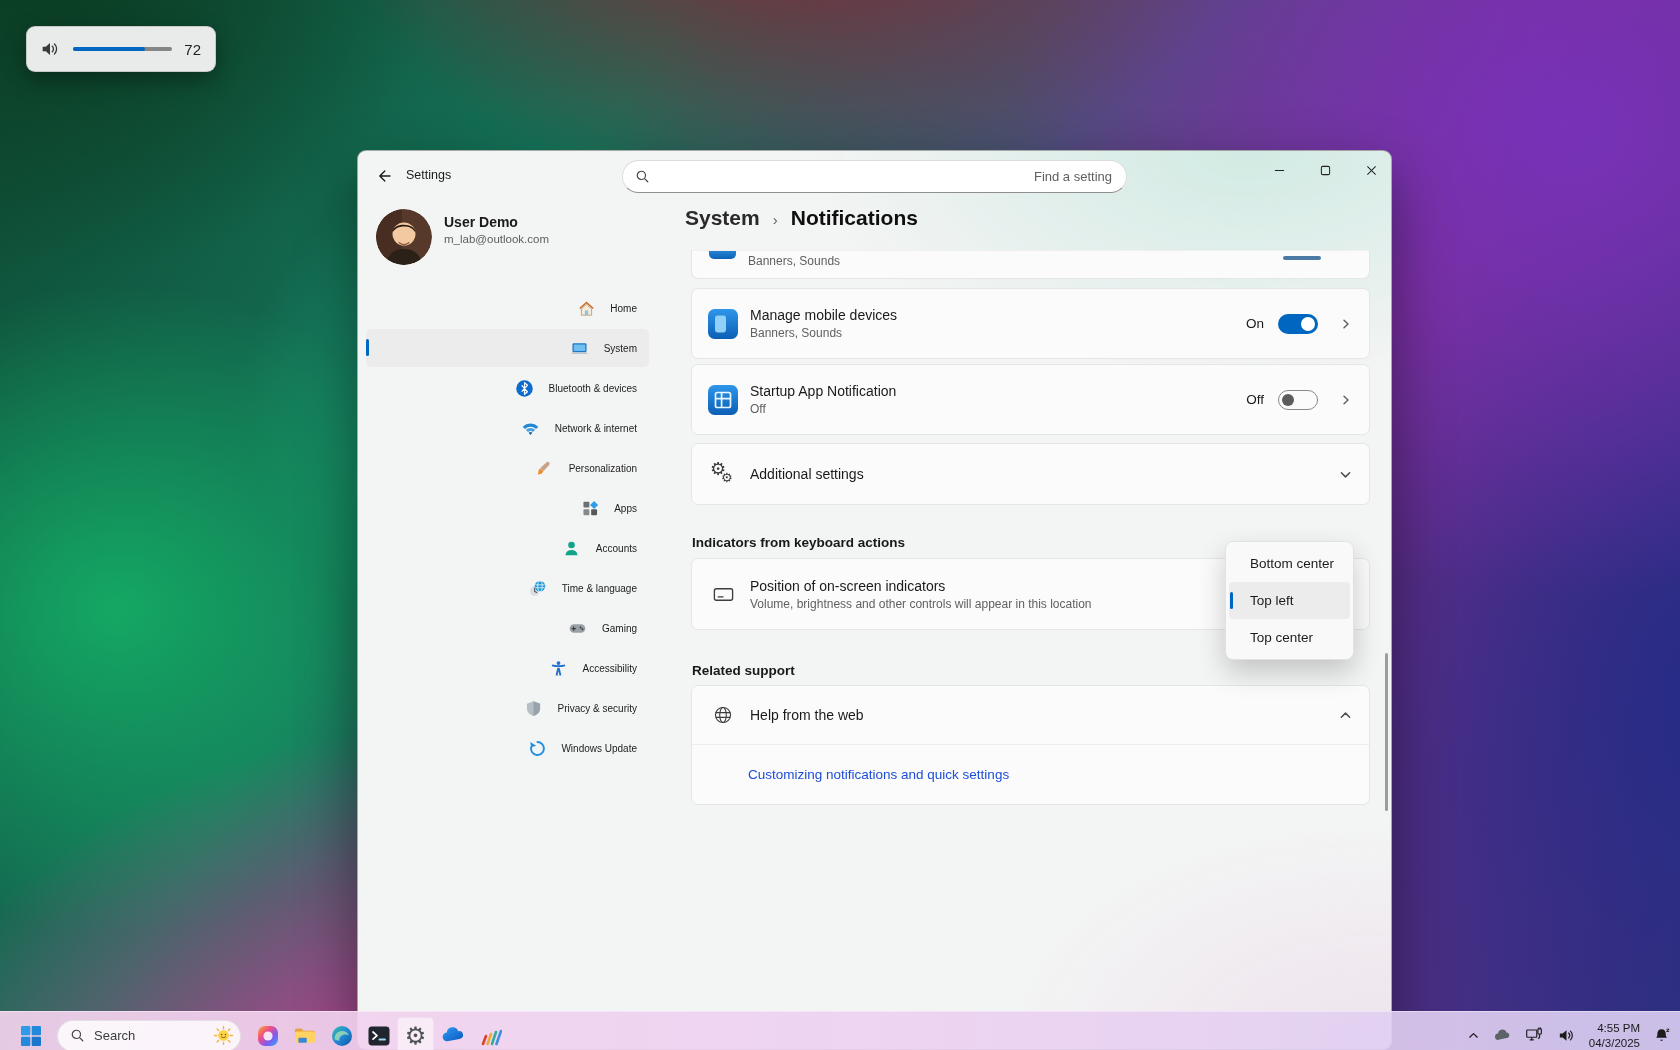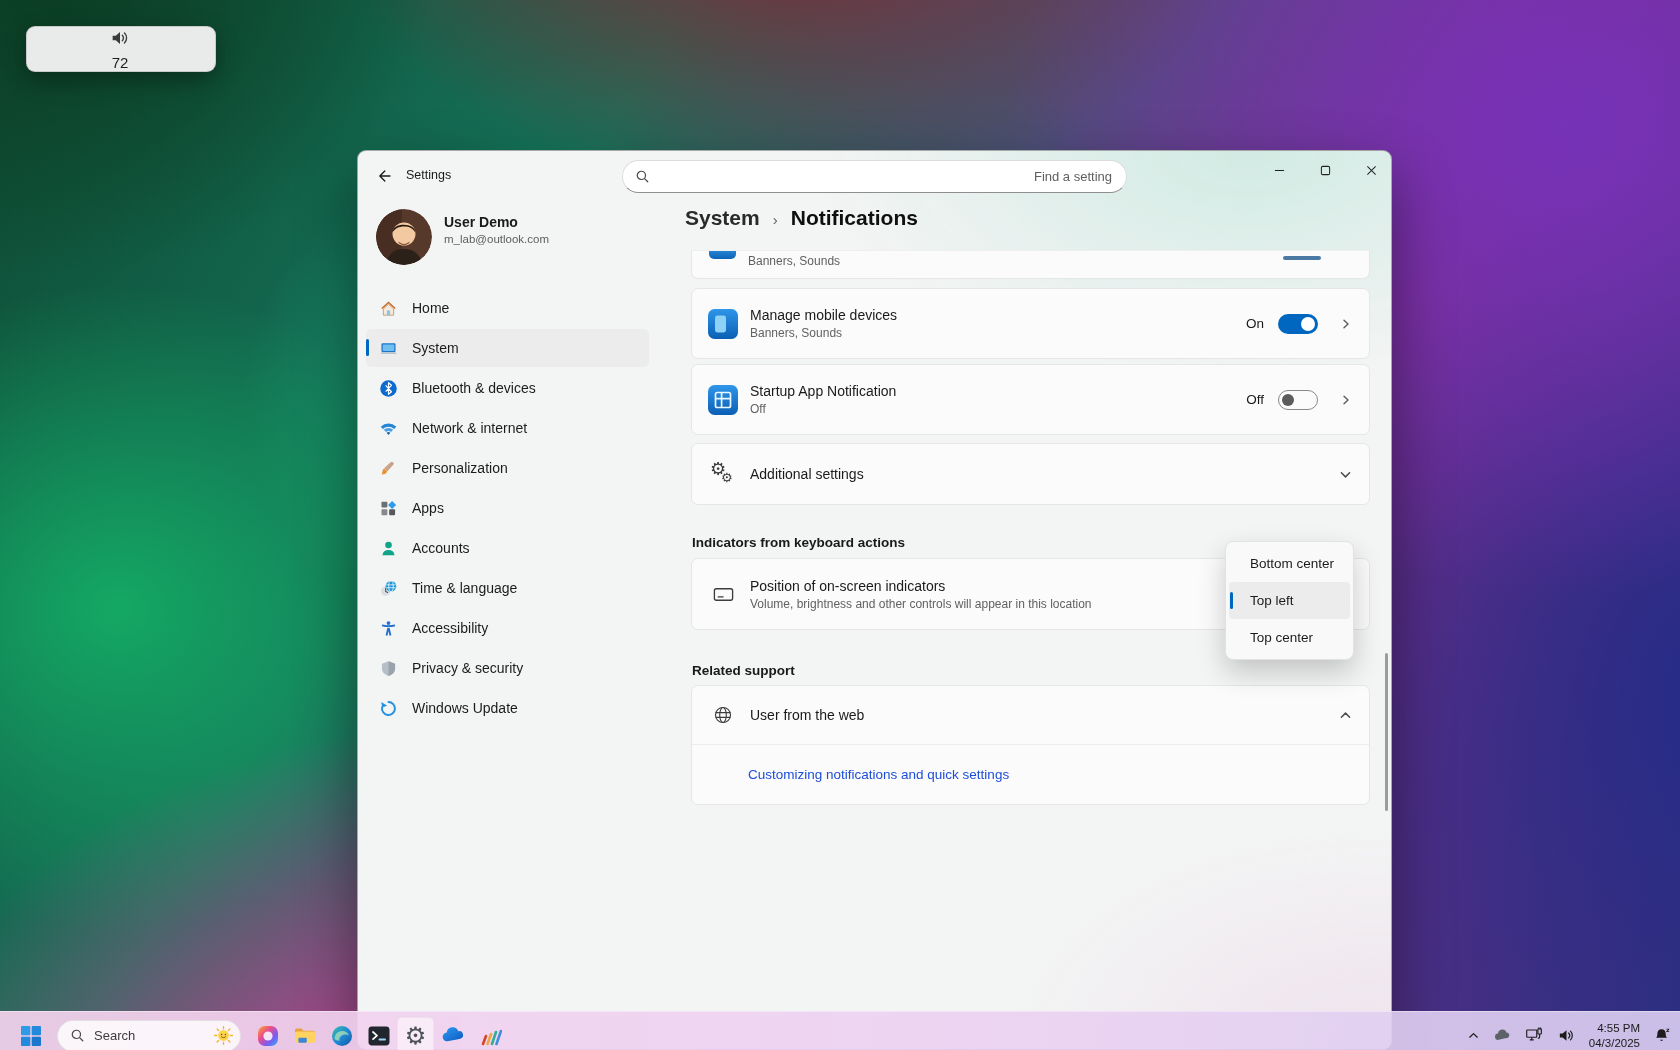--- a/index.html
+++ b/index.html
@@ -15,21 +15,21 @@
       radial-gradient(640px 560px at 7% 58%, #14a864 0%, rgba(20,168,100,0) 58%),
       radial-gradient(760px 640px at 56% 108%, #9632c0 0%, rgba(150,50,192,0) 60%),
       radial-gradient(520px 440px at 33% 38%, #1ba57a 0%, rgba(27,165,122,0) 60%),
       linear-gradient(120deg, #0e4a33, #15745a 30%, #7e2d8e 68%, #31317e 100%);
   }
   svg{display:block;}
 
   
   .vol-flyout{position:absolute;left:26px;top:26px;width:190px;height:46px;border-radius:9px;
     background:#e9eaea;border:1px solid rgba(0,0,0,.14);box-shadow:0 8px 22px rgba(0,0,0,.35);
-    display:flex;align-items:center;padding:0 14px 0 12px;z-index:60;flex-direction:column;}
+    display:flex;align-items:center;padding:0 14px 0 12px;z-index:60;}
   .vol-track{flex:1;height:4px;border-radius:2px;background:#858585;margin:0 12px;position:relative;}
   .vol-fill{position:absolute;left:0;top:0;height:4px;border-radius:2px;background:#0067c0;}
   .vol-num{font-size:15px;color:#1f1f1f;}
 
   
   .settings-win{position:absolute;left:357px;top:150px;width:1035px;height:900px;border-radius:9px;
     border:1px solid rgba(70,80,75,.45);box-shadow:0 26px 60px rgba(0,0,0,.45);overflow:hidden;
     background:
       radial-gradient(620px 320px at 86% 0%, rgba(187,228,216,.6), rgba(187,228,216,0) 70%),
       radial-gradient(520px 320px at 98% 100%, rgba(233,206,228,.45), rgba(233,206,228,0) 70%),
@@ -43,21 +43,21 @@
   .search-box input::placeholder{color:#5f5f5f;}
   .caption{position:absolute;top:14px;right:14px;display:flex;gap:35px;align-items:center;}
   .cap-btn{width:11px;height:11px;display:flex;align-items:center;justify-content:center;}
 
   
   .avatar{position:absolute;left:18px;top:58px;width:56px;height:56px;border-radius:50%;overflow:hidden;}
   .u-name{position:absolute;left:86px;top:63px;font-size:14px;font-weight:700;color:#1a1a1a;}
   .u-mail{position:absolute;left:86px;top:82px;font-size:11.5px;color:#5e5e5e;}
   .nav{position:absolute;left:8px;top:138px;width:283px;}
   .nav-item{position:relative;display:flex;align-items:center;height:38px;border-radius:5px;
-    padding:0 12px;margin-bottom:2px;font-size:14px;color:#1c1c1c;}
+    padding:0 12px;margin-bottom:2px;font-size:10px;color:#1c1c1c;justify-content:flex-end;}
   .nav-item.selected{background:#ececec;}
   .sel-bar{display:none;position:absolute;left:0;top:10px;width:3px;height:17px;border-radius:2px;background:#0067c0;}
   .nav-item.selected .sel-bar{display:block;}
   .icon20{width:20px;height:20px;margin-right:14px;display:flex;align-items:center;justify-content:center;flex:none;}
 
   
   .main{position:absolute;left:333px;top:0;width:679px;height:100%;}
   .crumb{position:absolute;left:-6px;top:55px;display:flex;align-items:center;gap:13px;}
   .crumb-parent{font-size:21px;font-weight:600;color:#2a2a2a;}
   .crumb-sep{font-size:15px;color:#5f5f5f;margin-top:2px;}
@@ -288,20 +288,32 @@
               <circle cx="12.6" cy="7.6" r="5.6" fill="#1e96d4"></circle>
               <ellipse cx="12.6" cy="7.6" rx="2.4" ry="5.6" fill="none" stroke="#e8f6fd" stroke-width=".9"></ellipse>
               <path d="M7.6 6.2h10M7.6 9.2h10" stroke="#e8f6fd" stroke-width=".9" fill="none"></path>
             </svg>
           </span>
     <span>Time &amp; language</span>
   </div>
         <div class="nav-item">
 
     <span class="icon20">
+            <svg viewBox="0 0 20 20" width="19" height="19">
+              <rect x="1.8" y="5.6" width="16.4" height="9" rx="4.5" fill="#9aa0a6"></rect>
+              <path d="M6 8.3v3.6M4.2 10.1h3.6" stroke="#3c4043" stroke-width="1.3" stroke-linecap="round"></path>
+              <circle cx="13.2" cy="8.9" r="1.05" fill="#3c4043"></circle>
+              <circle cx="15.2" cy="10.9" r="1.05" fill="#3c4043"></circle>
+            </svg>
+          </span>
+    <span>Gaming</span>
+  </div>
+        <div class="nav-item">
+
+    <span class="icon20">
             <svg viewBox="0 0 20 20" width="19" height="19" fill="#2470cf">
               <circle cx="10" cy="4.3" r="2"></circle>
               <path d="M2.9 7.5c4.7 1.2 9.5 1.2 14.2 0l-.5-1.7c-4.4 1.1-8.8 1.1-13.2 0z"></path>
               <path d="M8.8 9.3 7 17l1.9.5L10 12.8l1.1 4.7 1.9-.5-1.8-7.7z"></path>
             </svg>
           </span>
     <span>Accessibility</span>
   </div>
         <div class="nav-item">
 
@@ -378,21 +390,21 @@
 
       <div class="card r5">
         <div class="help-row">
           <span class="row-icon">
               <svg viewBox="0 0 24 24" width="22" height="22" fill="none" stroke="#3d3d3d" stroke-width="1.2">
                 <circle cx="12" cy="12" r="8.2"></circle>
                 <ellipse cx="12" cy="12" rx="3.6" ry="8.2"></ellipse>
                 <path d="M4 9.4h16M4 14.6h16"></path>
               </svg>
             </span>
-          <div class="row-title">User from the web</div>
+          <div class="row-title">Help from the web</div>
           <div class="row-right">
               <span class="chev">
                 <svg viewBox="0 0 12 12" width="13" height="13" fill="none" stroke="#4d4d4d" stroke-width="1.4" stroke-linecap="round" stroke-linejoin="round">
                   <path d="M2.2 7.6 6 3.8l3.8 3.8"></path>
                 </svg>
               </span>
             </div>
         </div>
         <div class="link-row">
           <span class="help-link">Customizing notifications and quick settings</span>

